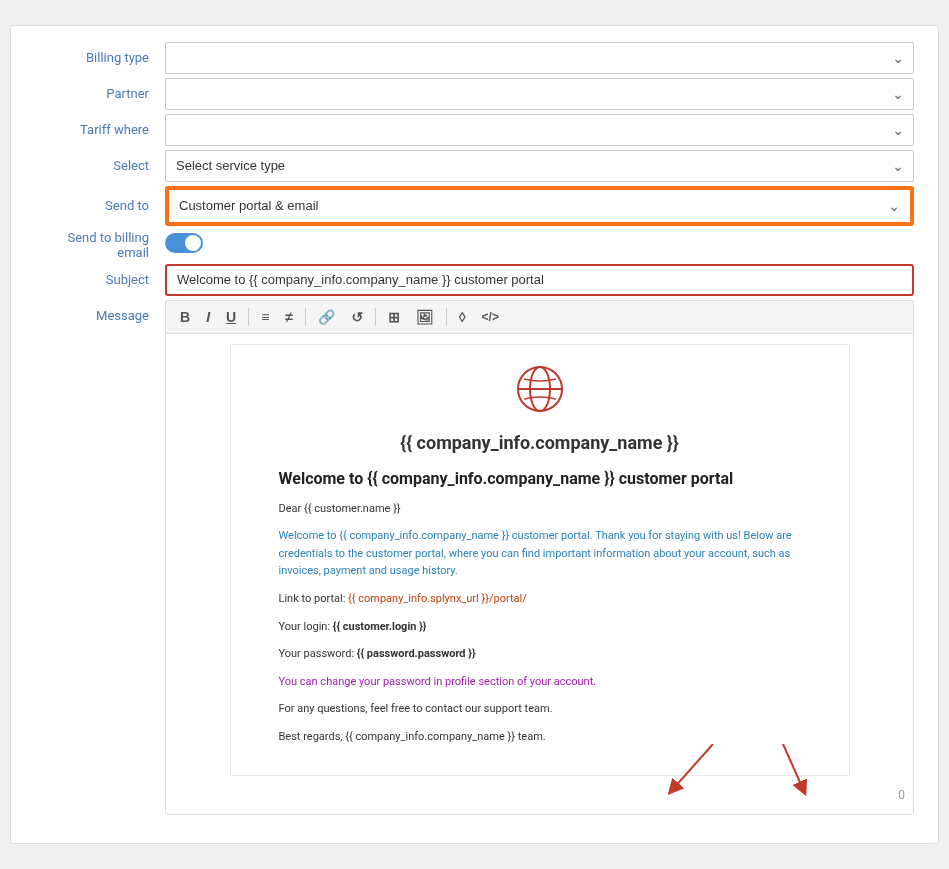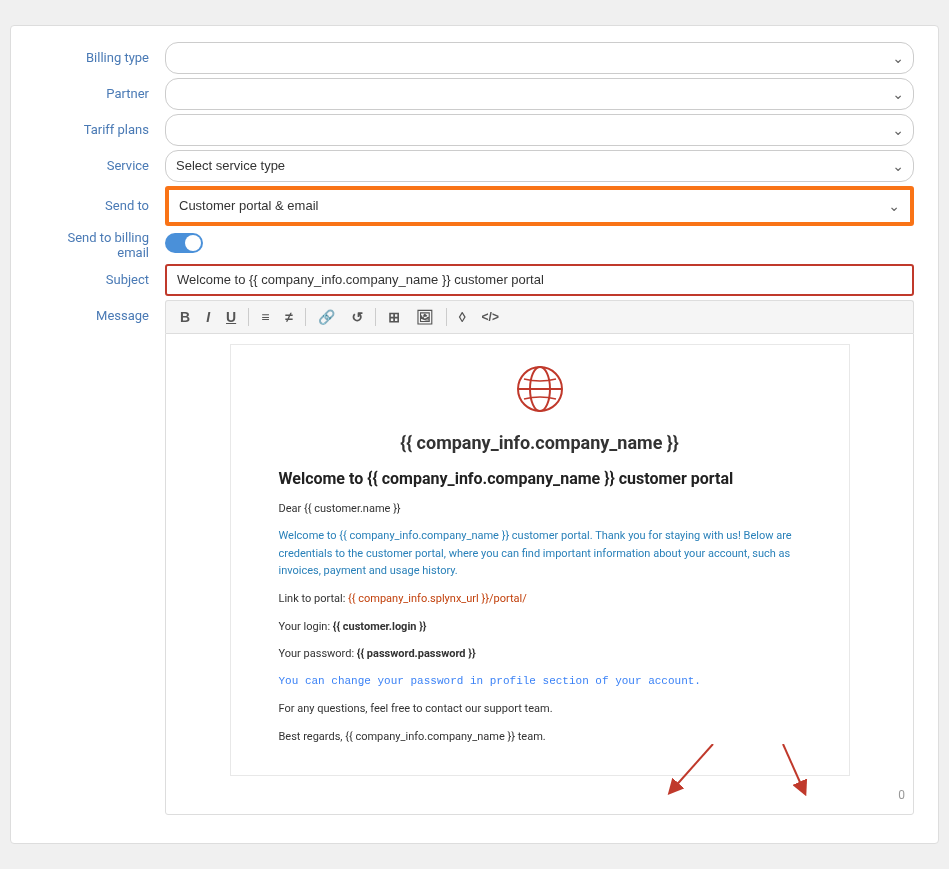--- a/index.html
+++ b/index.html
@@ -34,21 +34,21 @@
       font-size: 13px;
       flex-shrink: 0;
     }
     .form-control {
       flex: 1;
       position: relative;
     }
     .select-box {
       width: 100%;
       border: 1px solid #ccc;
-      border-radius: 13px;
+      border-radius: 2px;
       padding: 6px 32px 6px 10px;
       background: #fff;
       font-size: 13px;
       color: #333;
       appearance: none;
       cursor: pointer;
       height: 32px;
     }
     .select-wrapper {
       position: relative;
@@ -203,30 +203,30 @@
   <div class="form-row">
     <div class="form-label">Partner</div>
     <div class="form-control">
       <div class="select-wrapper">
         <select class="select-box"></select>
       </div>
     </div>
   </div>
 
   <div class="form-row">
-    <div class="form-label">Tariff plans</div>
+    <div class="form-label">Tariff where</div>
     <div class="form-control">
       <div class="select-wrapper">
         <select class="select-box"></select>
       </div>
     </div>
   </div>
 
   <div class="form-row">
-    <div class="form-label">Service</div>
+    <div class="form-label">Select</div>
     <div class="form-control">
       <div class="select-wrapper">
         <select class="select-box">
           <option>Select service type</option>
         </select>
       </div>
     </div>
   </div>
 
   <div class="form-row highlighted-row">
@@ -297,21 +297,21 @@
 
           <div class="email-body">
             <p>Dear {{ customer.name }}</p>
             <p style="color:#2980b9;">Welcome to {{ company_info.company_name }} customer portal. Thank you for staying with us! Below are credentials to the customer portal, where you can find important information about your account, such as invoices, payment and usage history.</p>
             <p>
               <span>Link to portal: </span>
               <span style="color:#c2410c;">{{ company_info.splynx_url }}/portal/</span>
             </p>
             <p>Your login: <strong>{{ customer.login }}</strong></p>
             <p>Your password: <strong>{{ password.password }}</strong></p>
-            <p style="color:#3b82f6;font-family:Liberation Mono, monospace;">You can change your password in profile section of your account.</p>
+            <p style="color:#a21caf;">You can change your password in profile section of your account.</p>
             <p>For any questions, feel free to contact our support team.</p>
             <p>Best regards, {{ company_info.company_name }} team.</p>
           </div>
         </div>
 
         <div style="position: relative; padding-bottom: 10px;">
 
           <svg width="200" height="60" style="position: absolute; right: 60px; bottom: 10px;">
 
             <line x1="60" y1="0" x2="20" y2="45" stroke="#c0392b" stroke-width="2" marker-end="url(#arr)"></line>

